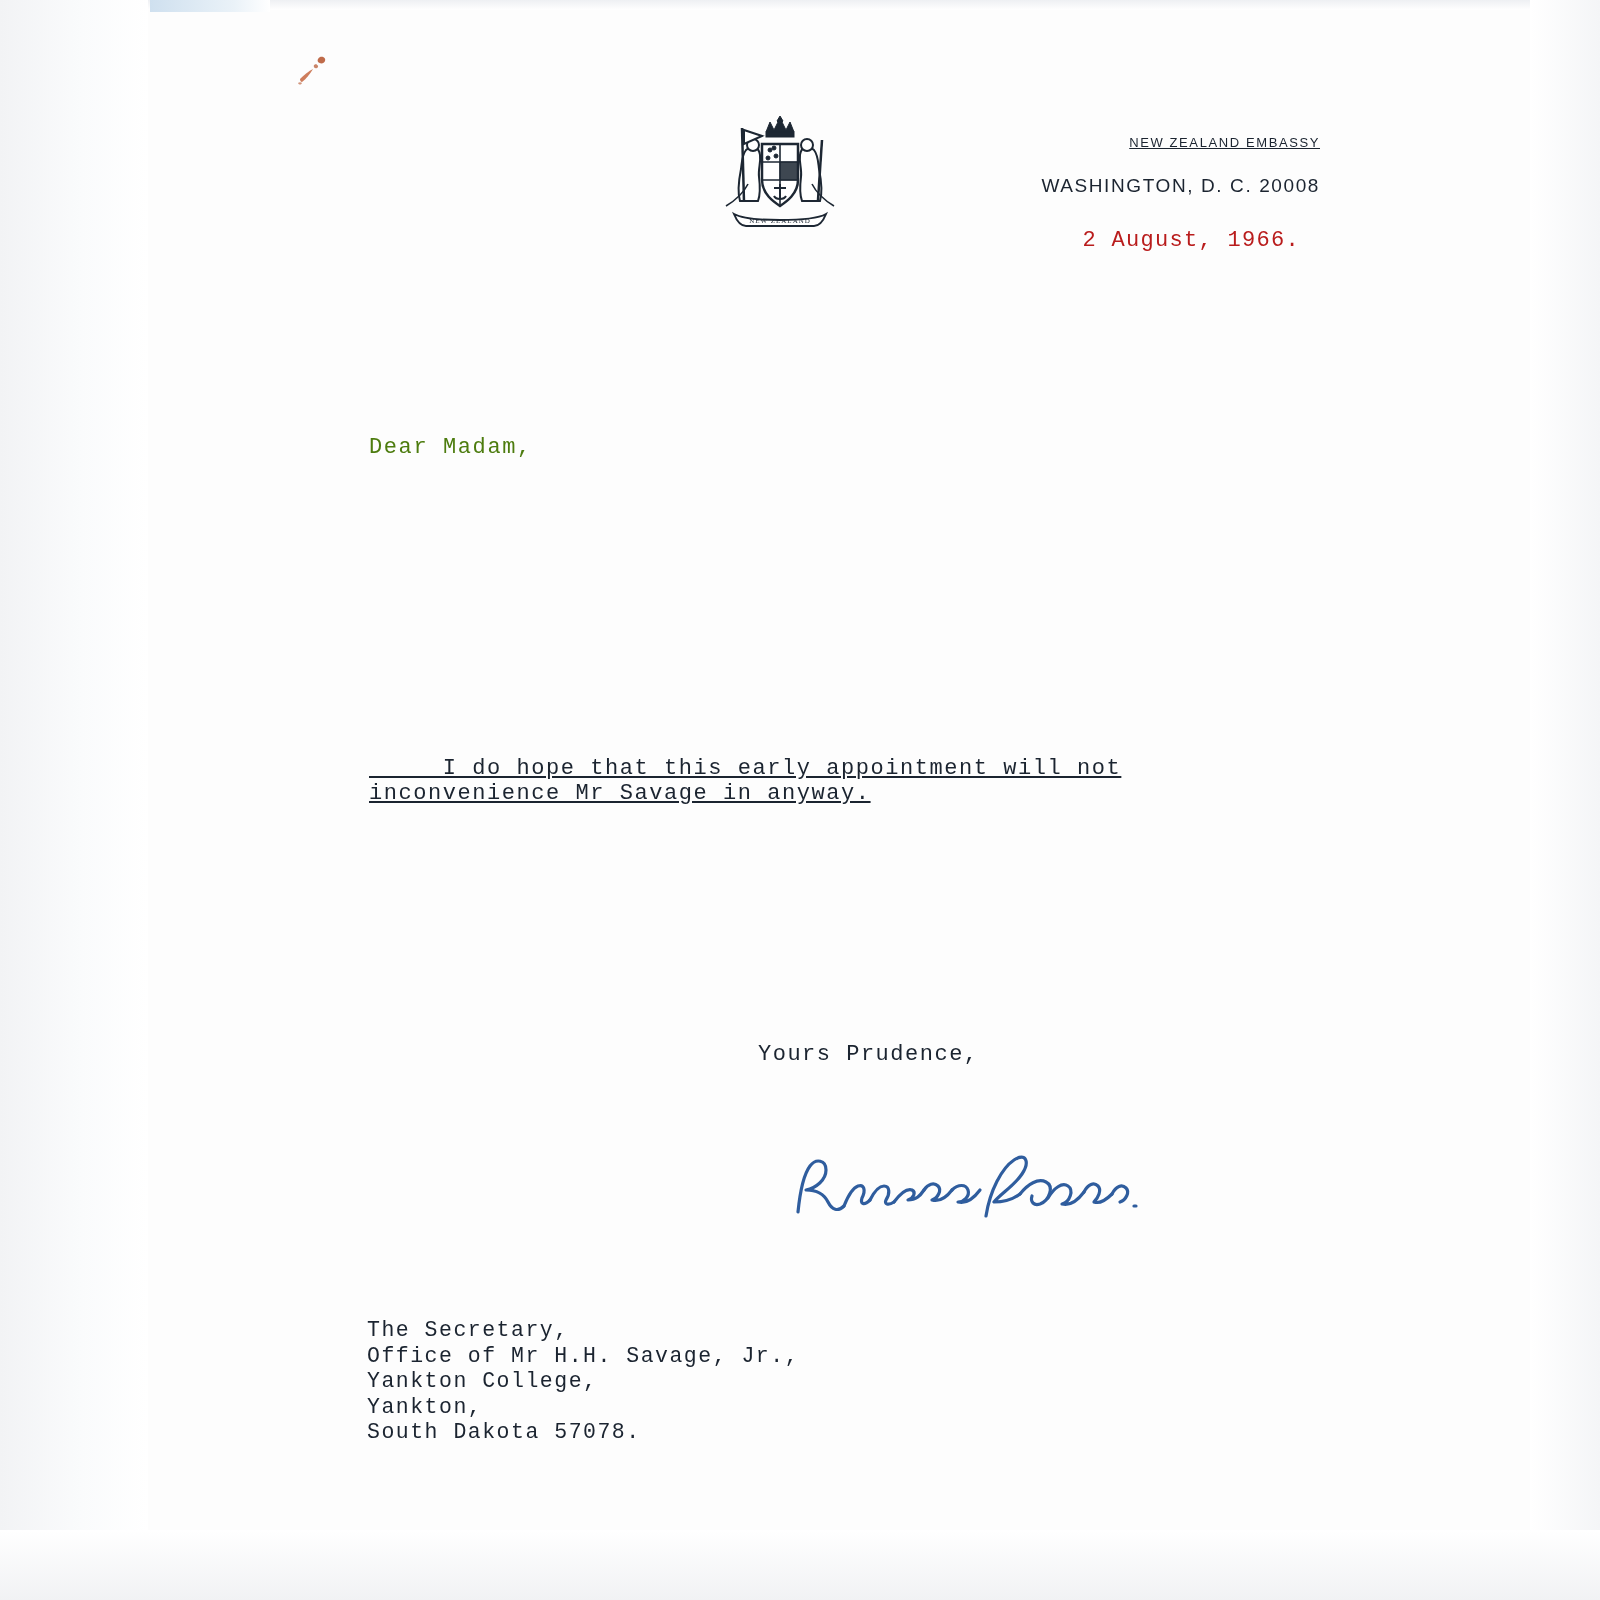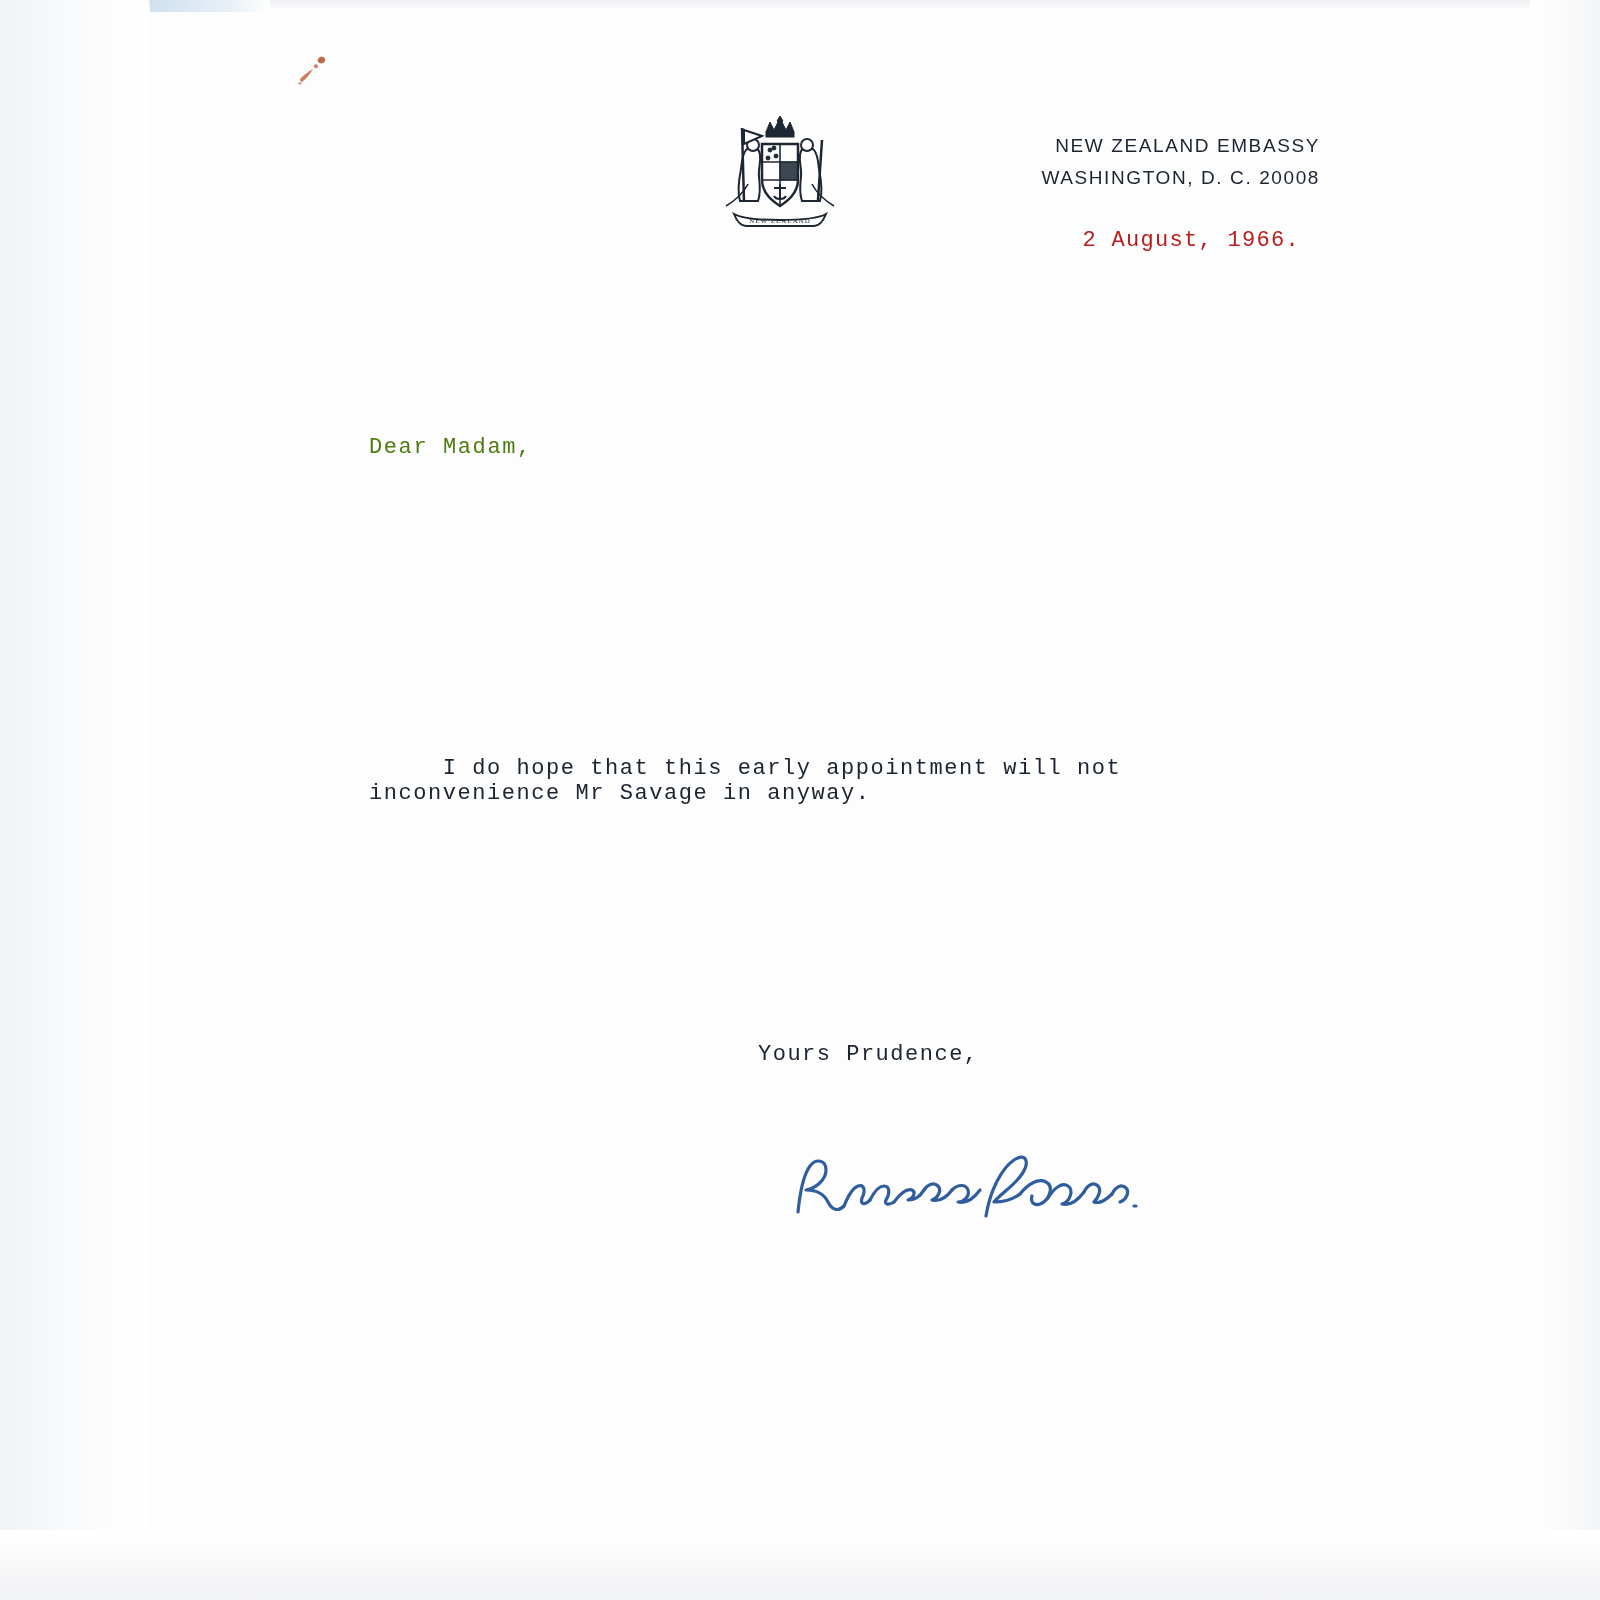--- a/index.html
+++ b/index.html
@@ -71,24 +71,25 @@
   }
   .header-addr {
     position: absolute;
     right: 280px; top: 135px;
     text-align: right;
     color: #1b2430;
     font-family: "Liberation Sans", sans-serif;
     letter-spacing: 1.6px;
   }
   .header-addr .line1 {
-    font-size: 19px;
+    font-size: 13px;
     font-variant: small-caps;
     text-transform: uppercase;
-    margin-bottom: 10px;
+    margin-bottom: 25px;
+    text-decoration: underline;
   }
   .header-addr .line2 {
     font-size: 19px;
     font-variant: small-caps;
     text-transform: uppercase;
   }
   .date {
     position: absolute;
     right: 300px; top: 228px;
     font-size: 22px;
@@ -109,21 +110,21 @@
     position: absolute;
     left: 369px;
     font-size: 22px;
     line-height: 24.5px;
     letter-spacing: 1.55px;
     color: #1b2430;
     white-space: pre;
   }
   #para1 { top: 518px; }
   #para2 { top: 615px; }
-  #para3 { top: 757px; }
+  #para3 { top: 757px; text-decoration: underline; }
 
   .closing {
     position: absolute;
     left: 758px; top: 1042px;
     font-size: 22px;
     letter-spacing: 1.5px;
     color: #1b2430;
   }
 
   .signature {
@@ -233,14 +234,19 @@
       <path d="M196 76 C200 50 212 28 224 20 C236 12 240 22 232 34 C224 46 210 54 204 62 C212 62 222 60 230 54"></path>
       <path d="M230 54 C238 44 248 38 256 42 C264 46 260 60 250 64 C244 66 240 62 242 56"></path>
       <path d="M258 58 C264 48 272 42 278 46 C284 50 280 62 272 64 C280 66 288 60 294 52"></path>
       <path d="M294 52 C298 44 304 42 308 46 C312 50 308 58 304 62 C310 64 316 60 322 54"></path>
       <path d="M322 54 C326 46 332 44 336 48 C340 52 336 60 330 62"></path>
       <path d="M344 66 l2 0"></path>
     </g>
   </svg>
 
 
+  <div class="recipient">The Secretary,
+Office of Mr H.H. Savage, Jr.,
+Yankton College,
+Yankton,
+South Dakota 57078.</div>
 
 </div>
 
 </body></html>

